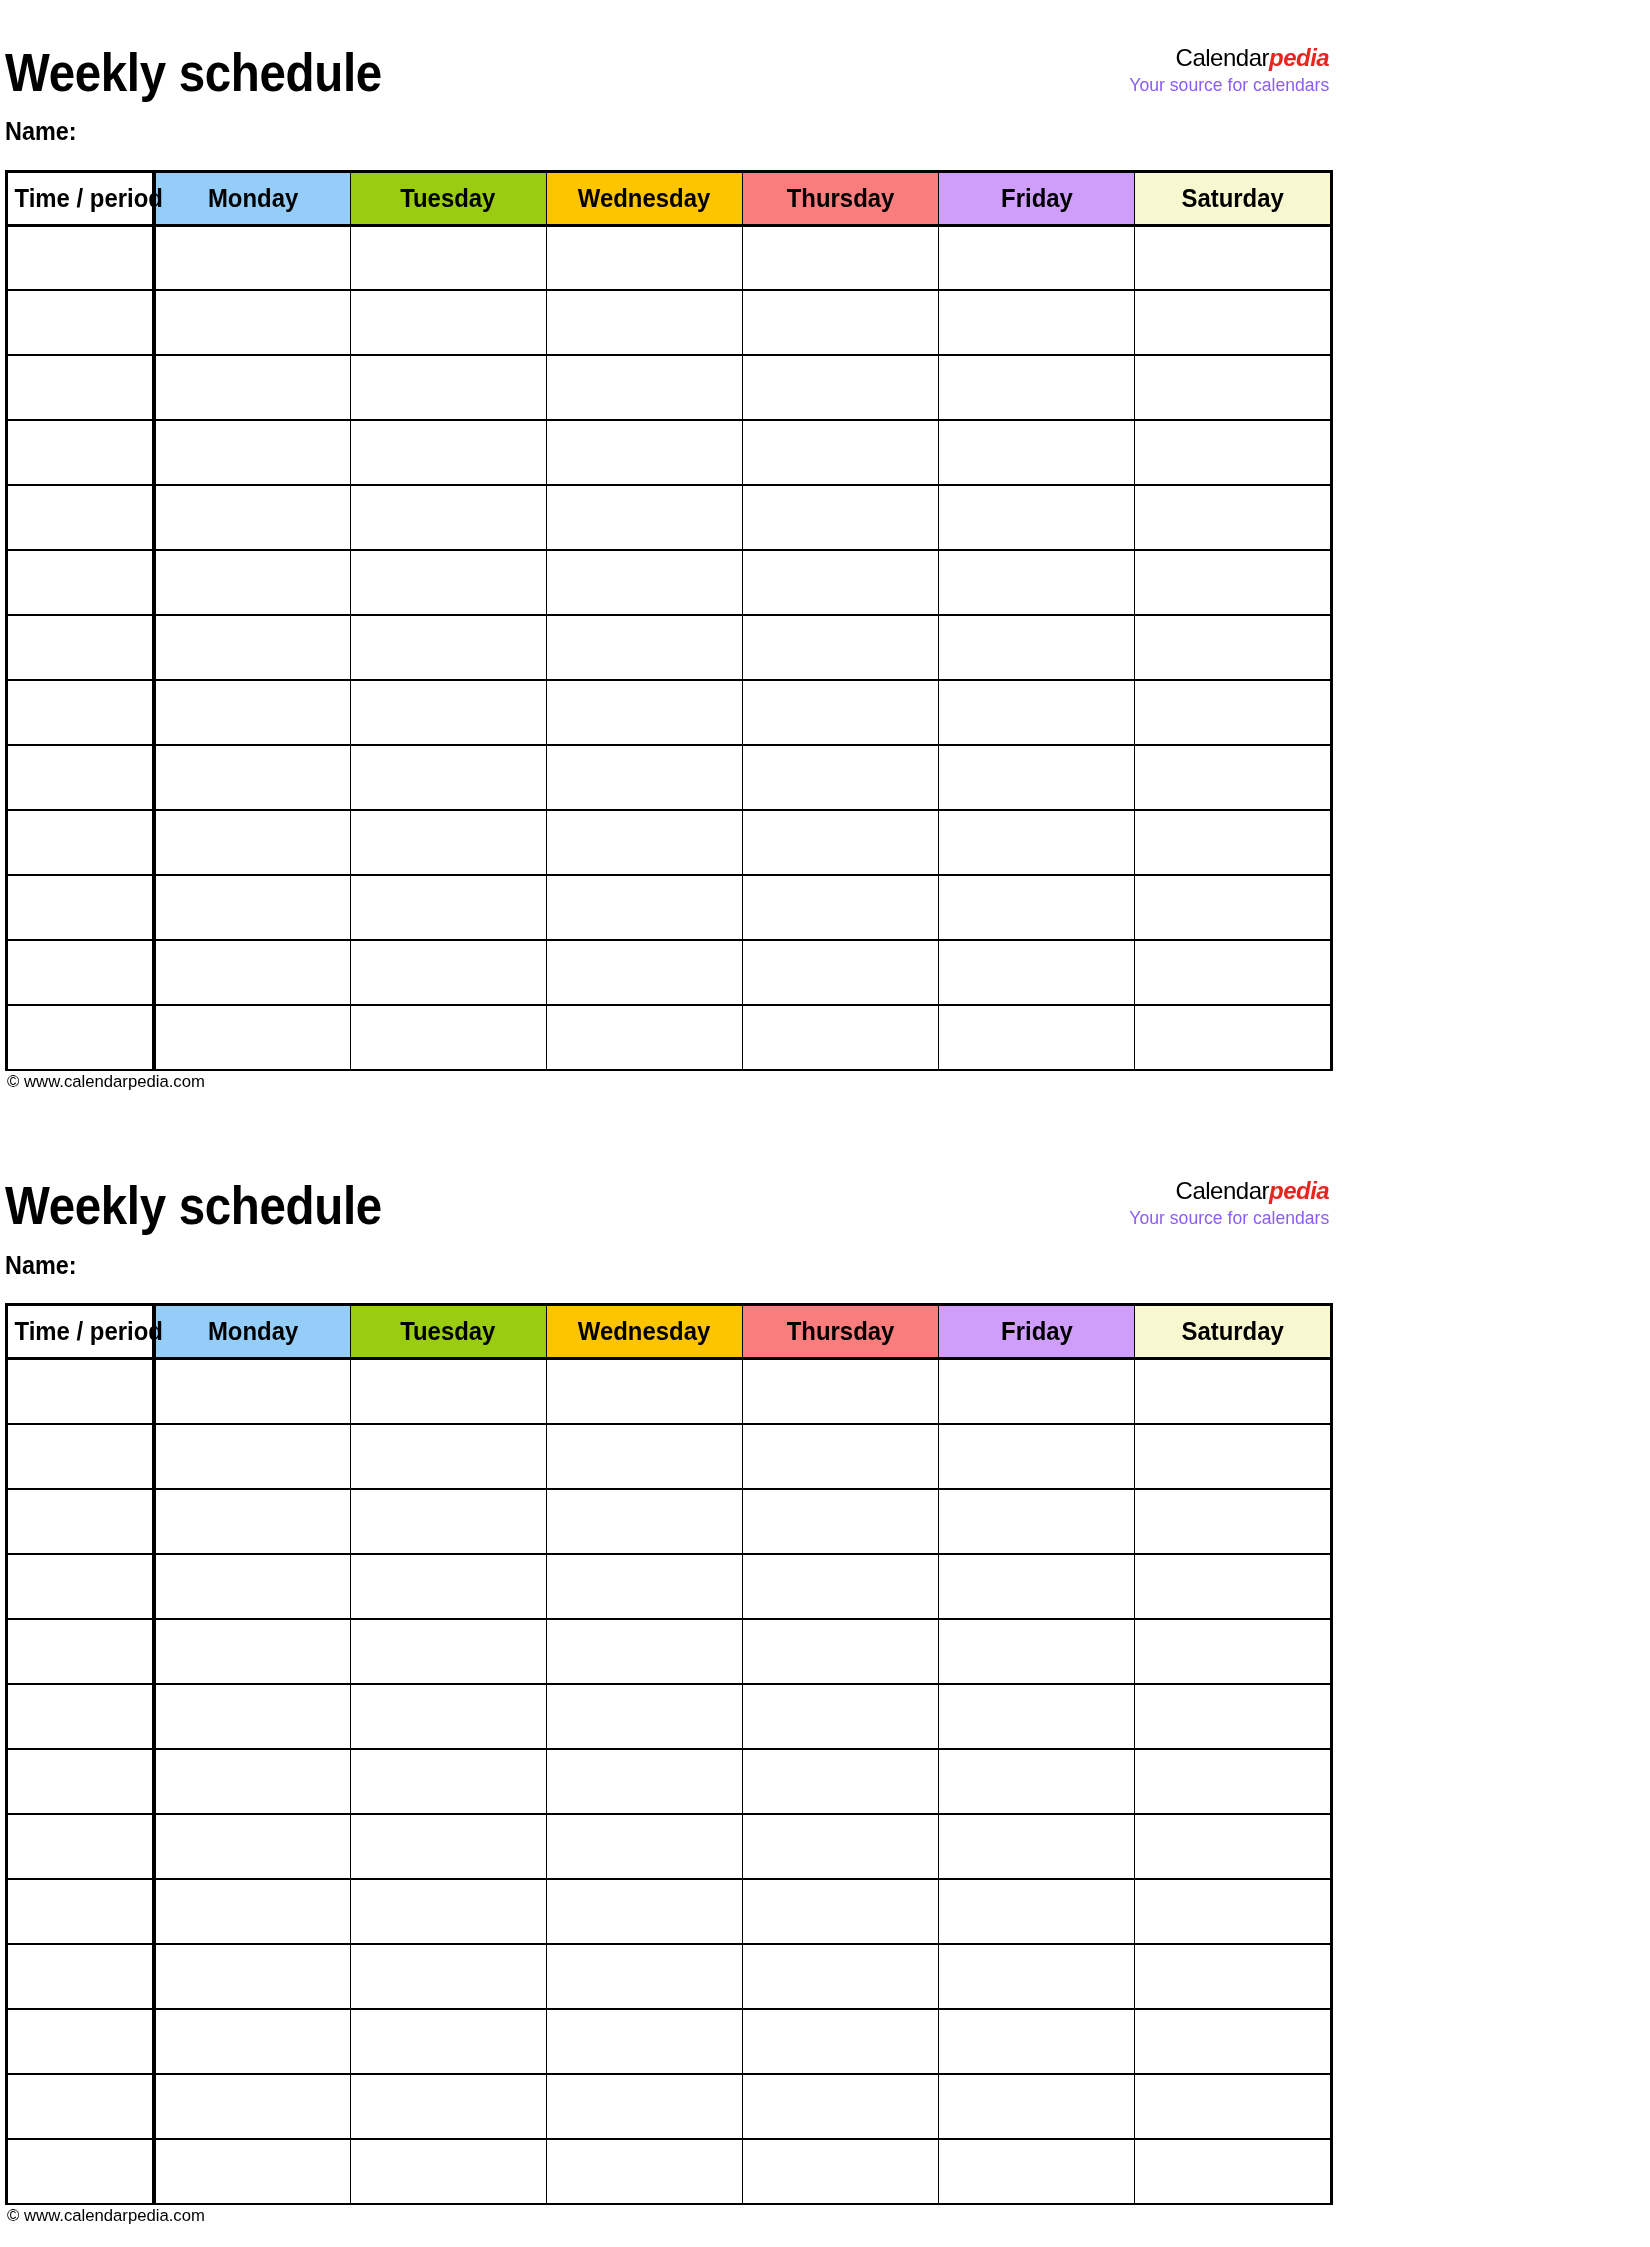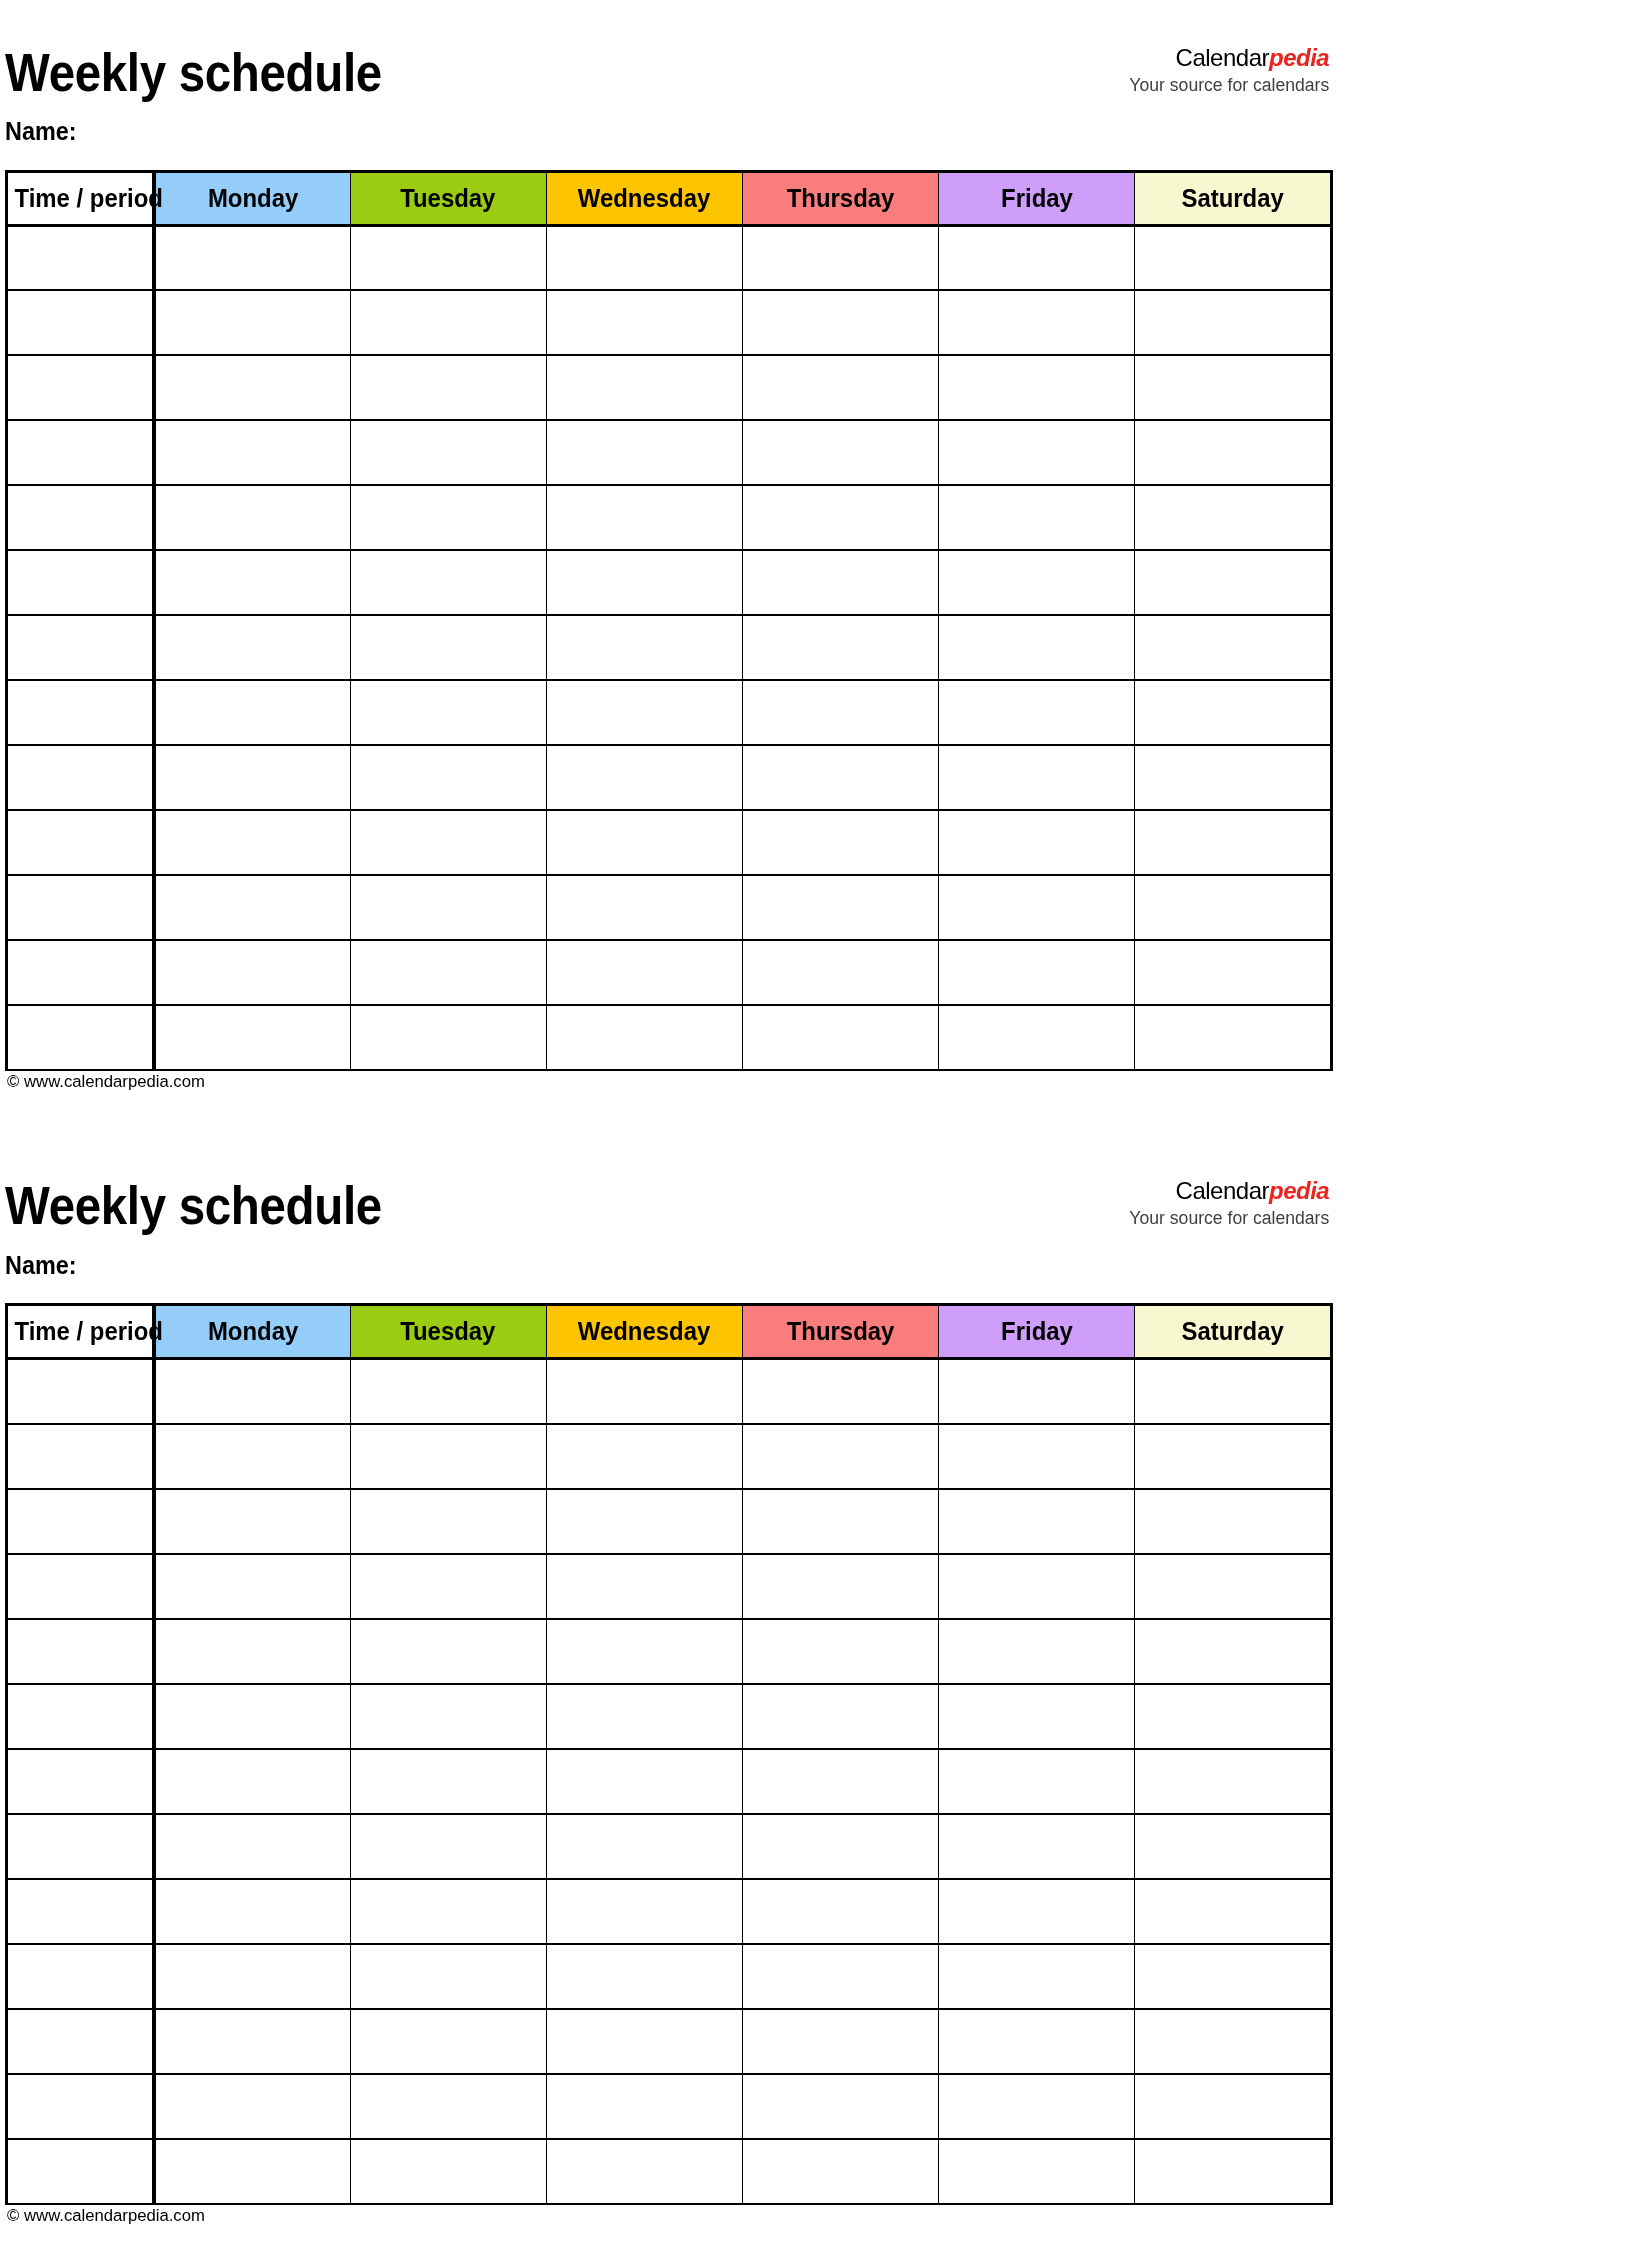--- a/index.html
+++ b/index.html
@@ -80,21 +80,21 @@
   }
   .logo-pedia {
     color: #e8251f;
     font-weight: bold;
     font-style: italic;
   }
   .logo-tag {
     font-family: "Liberation Sans", sans-serif;
     font-size: 17.6px;
     line-height: 21px;
-    color: #404040;
+    color: #8b5cf6;
     letter-spacing: 0px;
   }
 
   
   table.sched {
     border-collapse: collapse;
     table-layout: fixed;
     width: 100%;
     background: #ffffff;
   }

